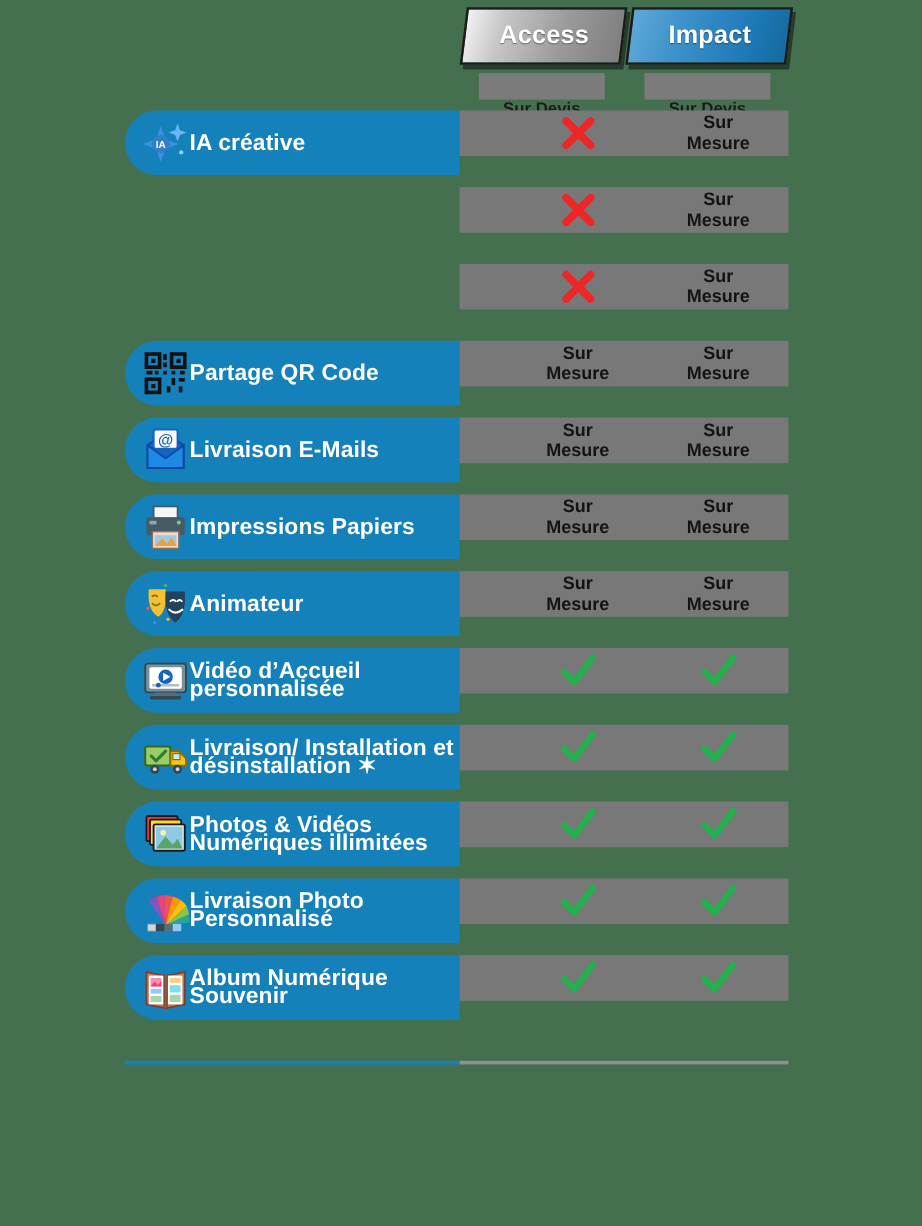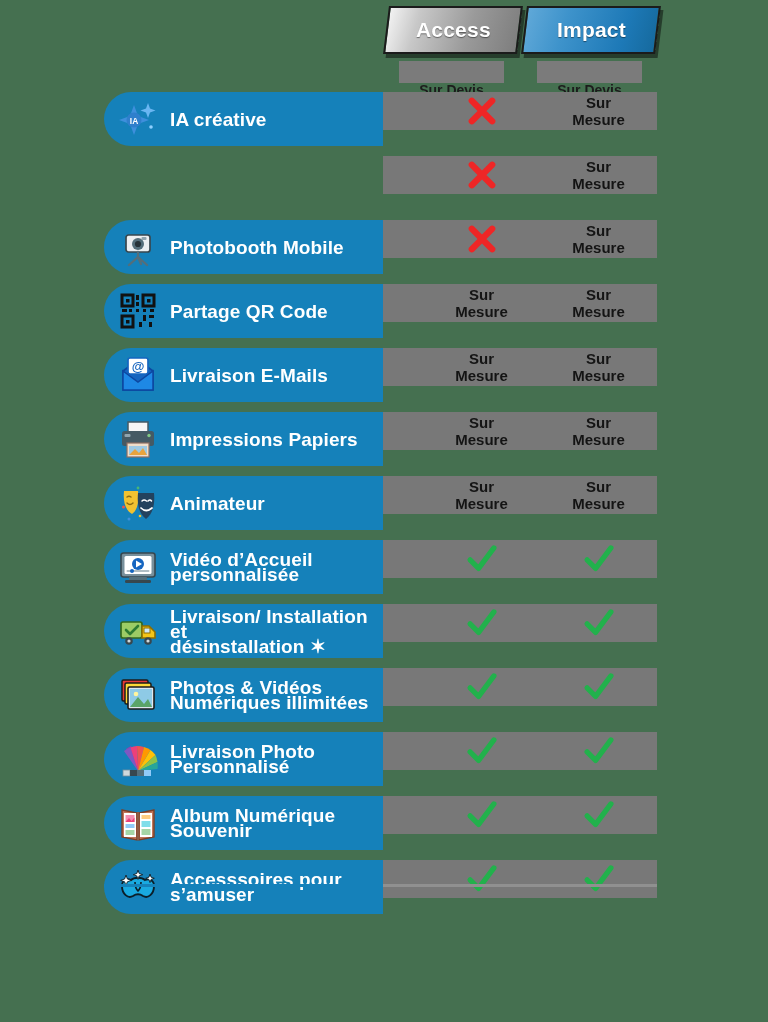--- a/index.html
+++ b/index.html
@@ -80,21 +80,20 @@
     left: 104px;
     top: 0;
     width: 279px;
     height: 54px;
     background: #1581ba;
     border-top-left-radius: 27px;
     border-bottom-left-radius: 27px;
     display: flex;
     align-items: center;
     padding-left: 14px;
-    gap: 12px;
   }
 
   .ico {
     width: 40px; height: 40px;
     flex: 0 0 40px;
     position: relative;
   }
   .ico svg { width: 40px; height: 40px; display: block; }
 
   .feat-label {
@@ -197,32 +196,20 @@
               <path d="M8 8 L32 32 M32 8 L8 32" fill="none" stroke="#ee2626" stroke-width="7.4" stroke-linecap="round"></path>
             </svg>
           </div>
           <div class="cell">
             <span class="cell-text">Sur
 Mesure</span>
           </div>
         </div>
       </div>
       <div class="row">
-        <div class="pill">
-          <span class="ico">
-            <svg viewBox="0 0 40 40" xmlns="http://www.w3.org/2000/svg">
-              <rect x="8" y="8" width="24" height="17" rx="2.5" fill="#eceff1" stroke="#37474f" stroke-width="1.7"></rect>
-              <circle cx="20" cy="17" r="6" fill="#546e7a"></circle>
-              <circle cx="20" cy="17" r="3.1" fill="#263238"></circle>
-              <rect x="23.5" y="10" width="5" height="3" rx="1" fill="#90a4ae"></rect>
-              <path d="M20 25 L20 30 M20 30 L11 38 M20 30 L29 38 M20 30 L23 37" stroke="#546e7a" stroke-width="2.3" stroke-linecap="round" fill="none"></path>
-            </svg>
-          </span>
-          <span class="feat-label">Photobooth Mobile</span>
-        </div>
         <div class="band">
           <div class="cell">
             <svg class="mark" viewBox="0 0 40 40" xmlns="http://www.w3.org/2000/svg">
               <path d="M8 8 L32 32 M32 8 L8 32" fill="none" stroke="#ee2626" stroke-width="7.4" stroke-linecap="round"></path>
             </svg>
           </div>
           <div class="cell">
             <span class="cell-text">Sur
 Mesure</span>
           </div>
@@ -492,46 +479,20 @@
               <path d="M6 21 L16 31 L34 7" fill="none" stroke="#22b14c" stroke-width="6.2" stroke-linecap="round" stroke-linejoin="round"></path>
             </svg>
           </div>
           <div class="cell">
             <svg class="mark" viewBox="0 0 40 40" xmlns="http://www.w3.org/2000/svg">
               <path d="M6 21 L16 31 L34 7" fill="none" stroke="#22b14c" stroke-width="6.2" stroke-linecap="round" stroke-linejoin="round"></path>
             </svg>
           </div>
         </div>
       </div>
-      <div class="row">
-        <div class="pill">
-          <span class="ico">
-            <svg viewBox="0 0 40 40" xmlns="http://www.w3.org/2000/svg">
-              <path d="M4 19 C4 13 9 11 13 13 C16 10 24 10 27 13 C31 11 36 13 36 19 C36 27 30 32 25 29 C22 27 18 27 15 29 C10 32 4 27 4 19 Z" fill="#19a9e0" stroke="#0b1f2a" stroke-width="1.9"></path>
-              <path d="M17 15 C17 21 20 24 20 24 C20 24 23 21 23 15" fill="none" stroke="#0b1f2a" stroke-width="1.6"></path>
-              <path d="M8 8 L9.4 12 L13.4 13.4 L9.4 14.8 L8 18.8 L6.6 14.8 L2.6 13.4 L6.6 12 Z" fill="#ffffff" stroke="#0b1f2a" stroke-width=".9"></path>
-              <path d="M20 3 L21.2 6.5 L24.7 7.7 L21.2 8.9 L20 12.4 L18.8 8.9 L15.3 7.7 L18.8 6.5 Z" fill="#ffffff" stroke="#0b1f2a" stroke-width=".9"></path>
-              <path d="M32 7 L33.1 10.2 L36.3 11.3 L33.1 12.4 L32 15.6 L30.9 12.4 L27.7 11.3 L30.9 10.2 Z" fill="#ffffff" stroke="#0b1f2a" stroke-width=".9"></path>
-            </svg>
-          </span>
-          <span class="feat-label">Accesssoires pour s’amuser</span>
-        </div>
-        <div class="band">
-          <div class="cell">
-            <svg class="mark" viewBox="0 0 40 40" xmlns="http://www.w3.org/2000/svg">
-              <path d="M6 21 L16 31 L34 7" fill="none" stroke="#22b14c" stroke-width="6.2" stroke-linecap="round" stroke-linejoin="round"></path>
-            </svg>
-          </div>
-          <div class="cell">
-            <svg class="mark" viewBox="0 0 40 40" xmlns="http://www.w3.org/2000/svg">
-              <path d="M6 21 L16 31 L34 7" fill="none" stroke="#22b14c" stroke-width="6.2" stroke-linecap="round" stroke-linejoin="round"></path>
-            </svg>
-          </div>
-        </div>
-      </div>
     </div>
 
   <div class="footer-strip">
     <div class="fs-blue"></div>
     <div class="fs-gray"></div>
   </div>
 
 </div>
 
 </body></html>

